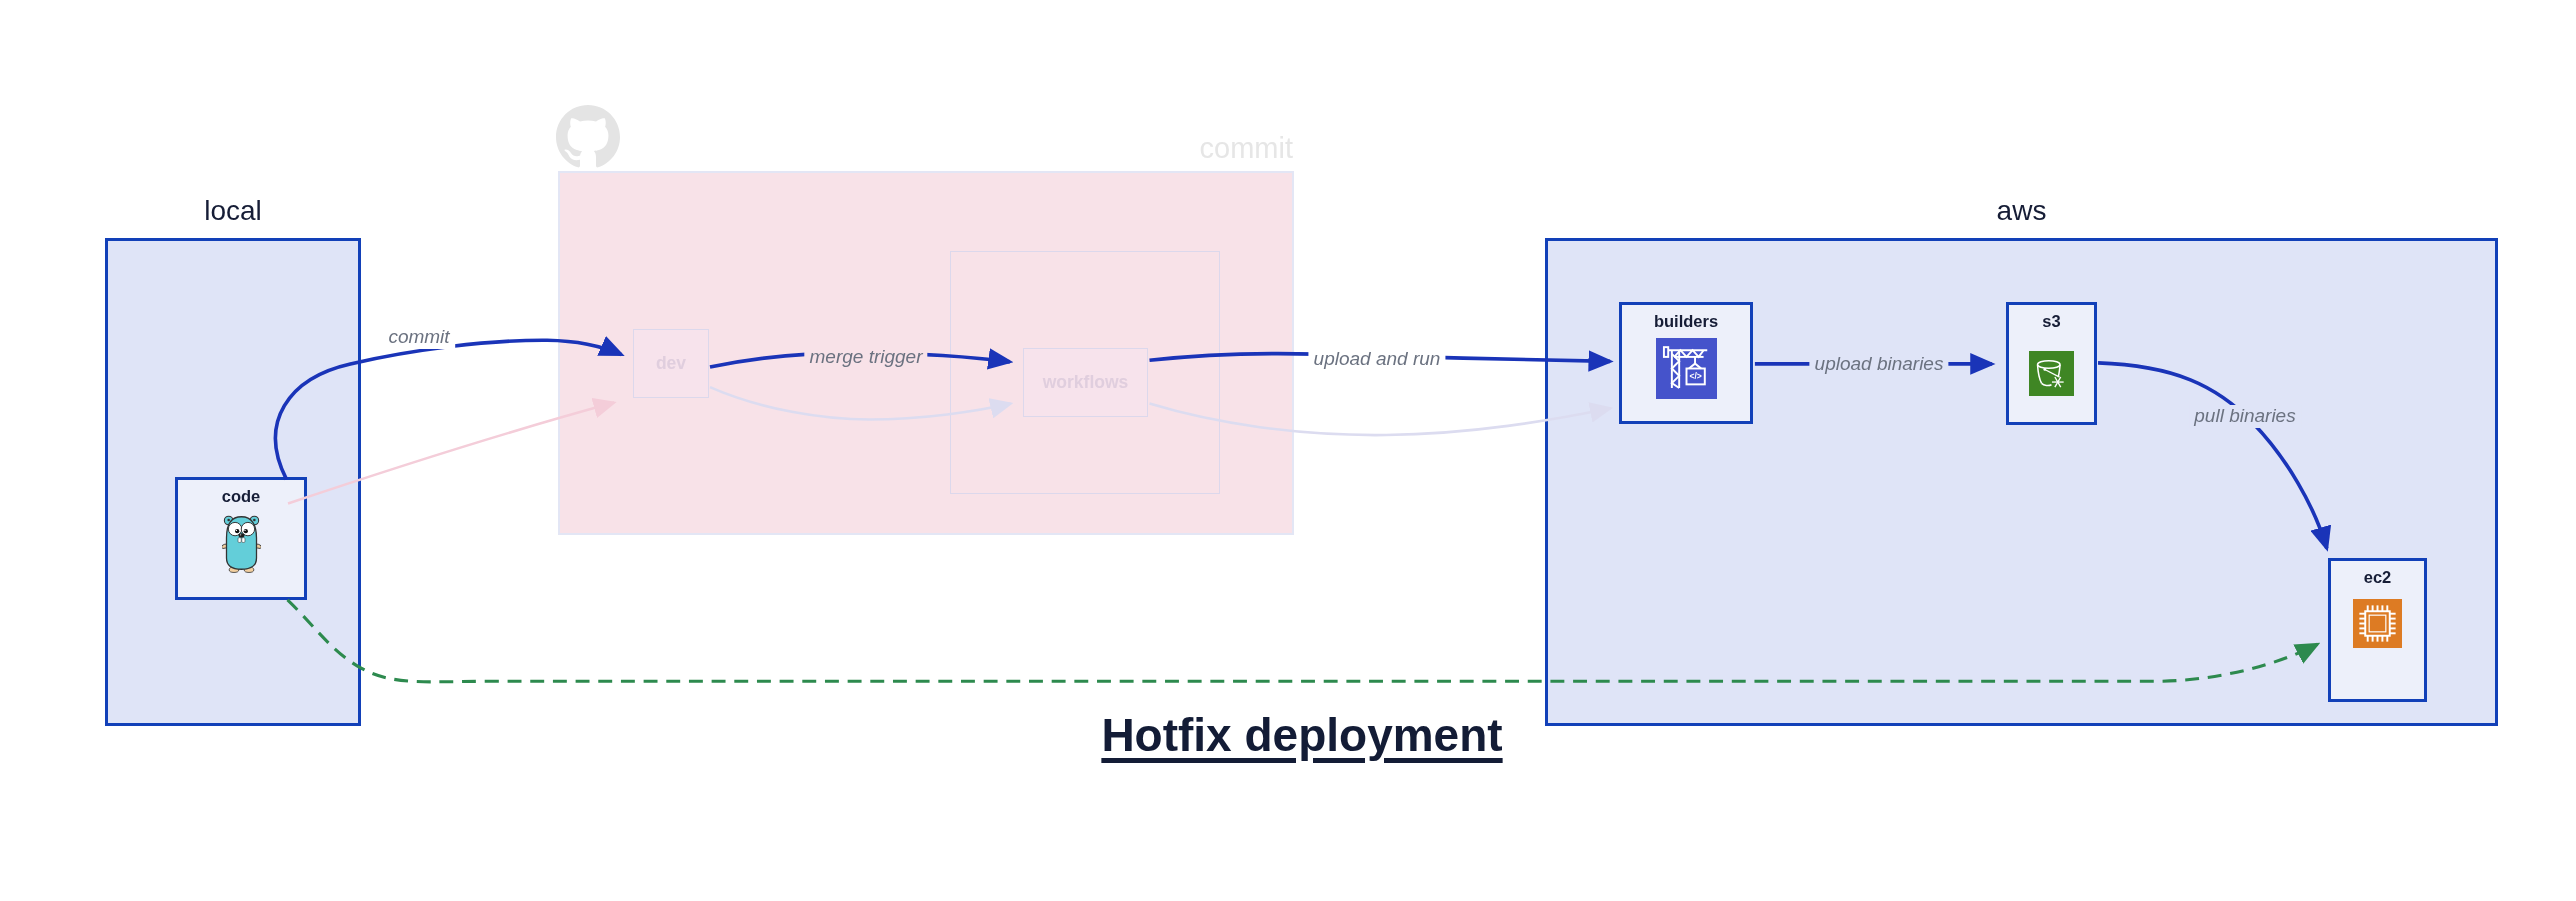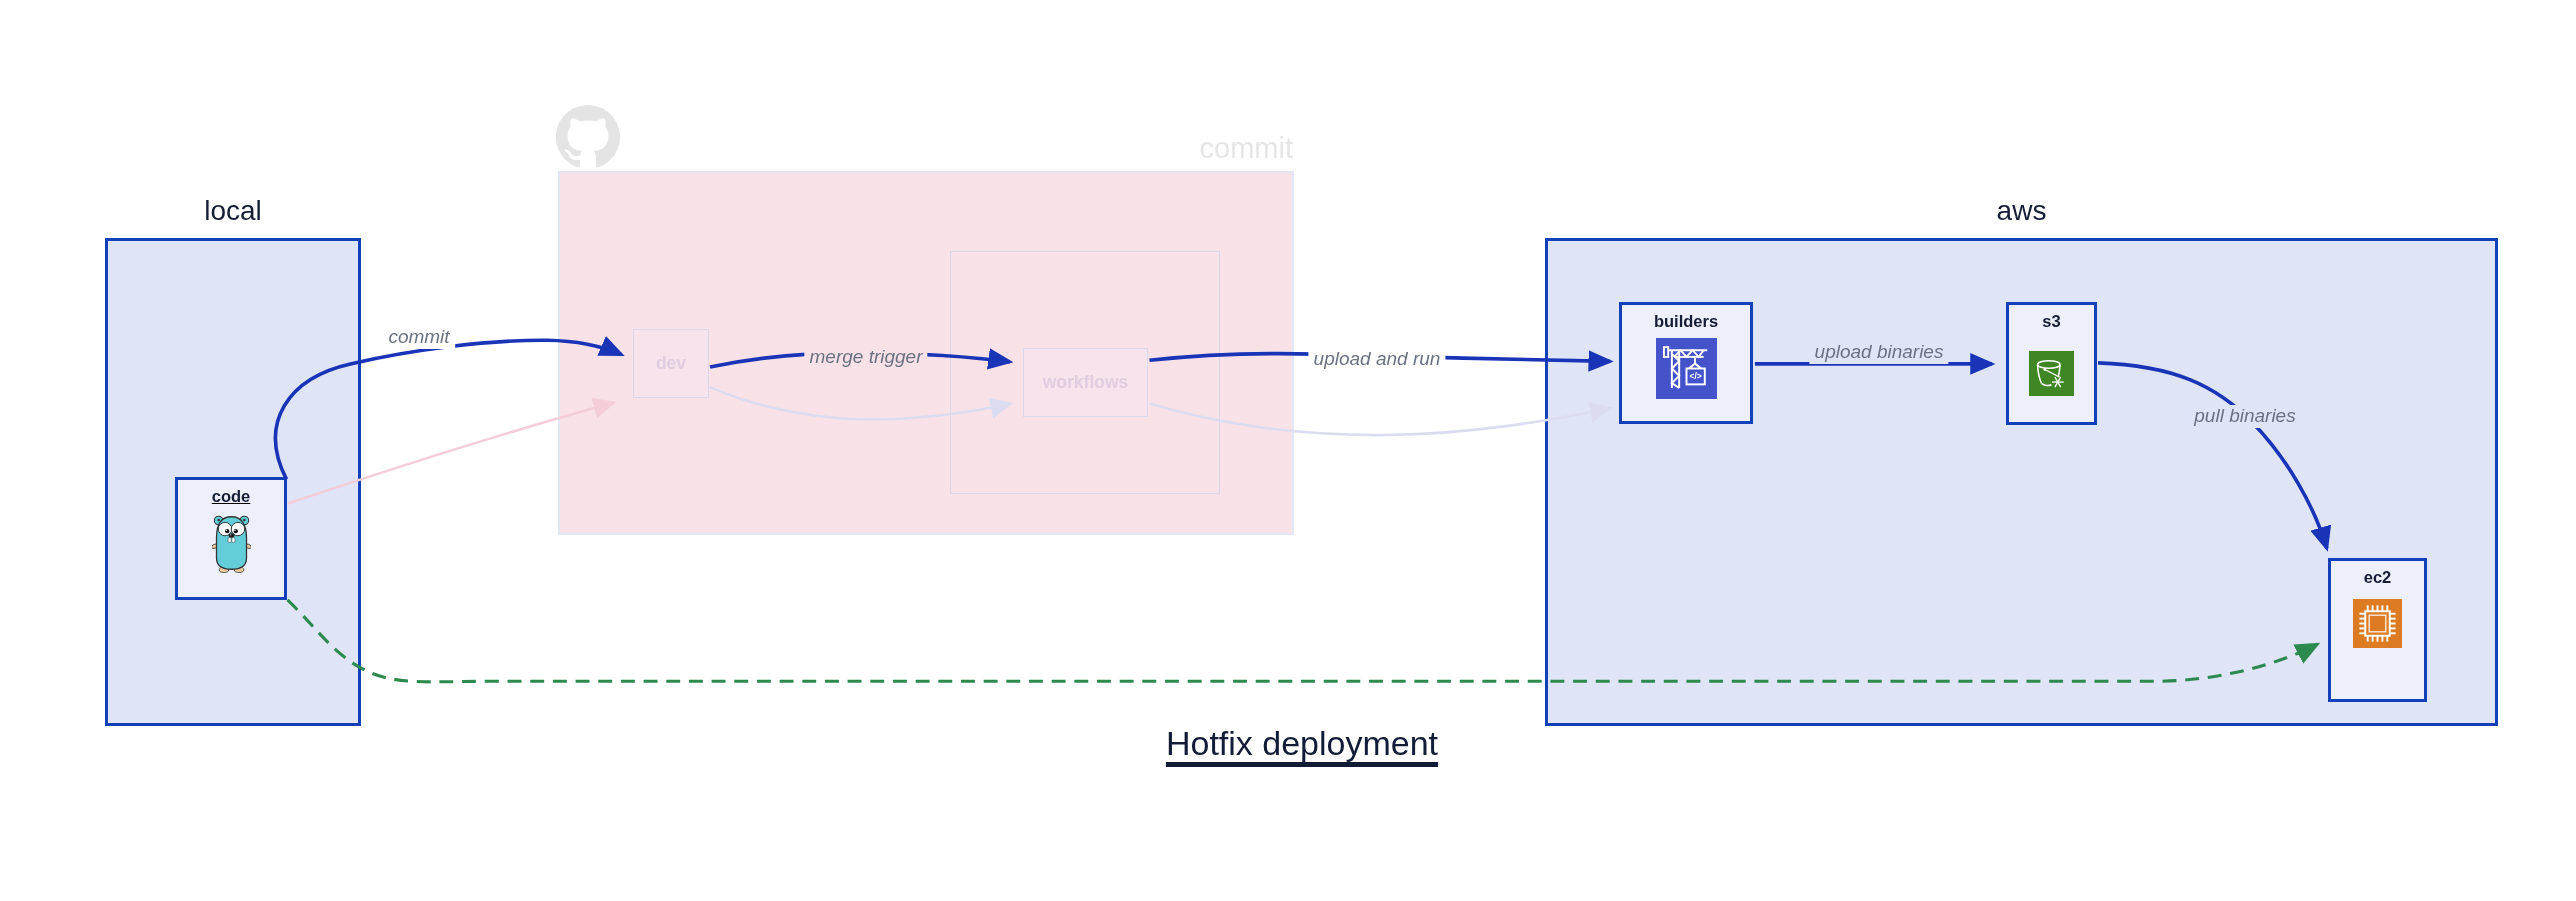--- a/index.html
+++ b/index.html
@@ -20,21 +20,21 @@
   .local-label{left:105px;top:196px;width:256px;}
   .aws-label{left:1545px;top:196px;width:953px;}
   .github-label{left:1128px;top:133px;width:165px;text-align:right;
                 font-size:29px;color:var(--github-text);}
   .master-label{left:950px;top:215px;width:270px;font-size:26px;color:var(--master-text);}
 
   
   .node{border:3.1px solid var(--container-border);background:var(--node-fill);
         display:flex;flex-direction:column;align-items:center;padding-top:7.2px;z-index:4;}
   .node-label{font-weight:bold;font-size:16.5px;color:var(--label-text);line-height:18.5px;}
-  .code-node{left:175px;top:477px;width:112px;height:123px;text-decoration:underline;}
+  .code-node{left:175px;top:477px;width:132px;height:123px;}
   .builders-node{left:1619px;top:302px;width:134px;height:122px;}
   .s3-node{left:2006px;top:302px;width:91px;height:123px;}
   .ec2-node{left:2328px;top:558px;width:99px;height:144px;}
   .node.faded{border:1.5px solid var(--faded-border);background:var(--faded-node-fill);
               justify-content:center;padding-top:0;}
   .node.faded .node-label{color:var(--faded-node-text);font-size:17.5px;}
   .dev-node{left:633px;top:329px;width:76px;height:69px;}
   .workflows-node{left:1023px;top:348px;width:125px;height:69px;}
   .node-icon{margin-top:7.2px;}
 
@@ -47,27 +47,27 @@
 
   .edge-label{position:absolute;z-index:6;transform:translateX(-50%);
               font-style:italic;font-size:19px;color:var(--edge-label-text);
               padding:1px 5.2px;white-space:nowrap;line-height:20.6px;}
   .bg-white{background:#ffffff;}
   .bg-pink{background:var(--github-fill);}
   .bg-lav{background:var(--container-fill);}
   .lbl-commit{left:419px;top:326px;text-align:center;}
   .lbl-merge{left:866px;top:346px;}
   .lbl-run{left:1377px;top:348px;}
-  .lbl-upload{left:1879px;top:341px;}
+  .lbl-upload{left:1879px;top:353px;}
   .lbl-pull{left:2245px;top:405px;}
 
   .ghlogo{left:555px;top:105px;z-index:2;}
 
-  .diagram-title{left:1302px;top:724px;transform:translateX(-50%);z-index:6;
-                 font-size:34px;font-weight:400;color:var(--title-text);
+  .diagram-title{left:1302px;top:708px;transform:translateX(-50%);z-index:6;
+                 font-size:46px;font-weight:700;color:var(--title-text);
                  text-decoration:underline;text-decoration-thickness:4.6px;
                  text-underline-offset:7.2px;white-space:nowrap;}
 </style>
 </head>
 <body>
 
 <div class="abs" style="inset:0">
 
   <div class="abs container-label local-label">local</div>
   <div class="abs container-label aws-label">aws</div>

